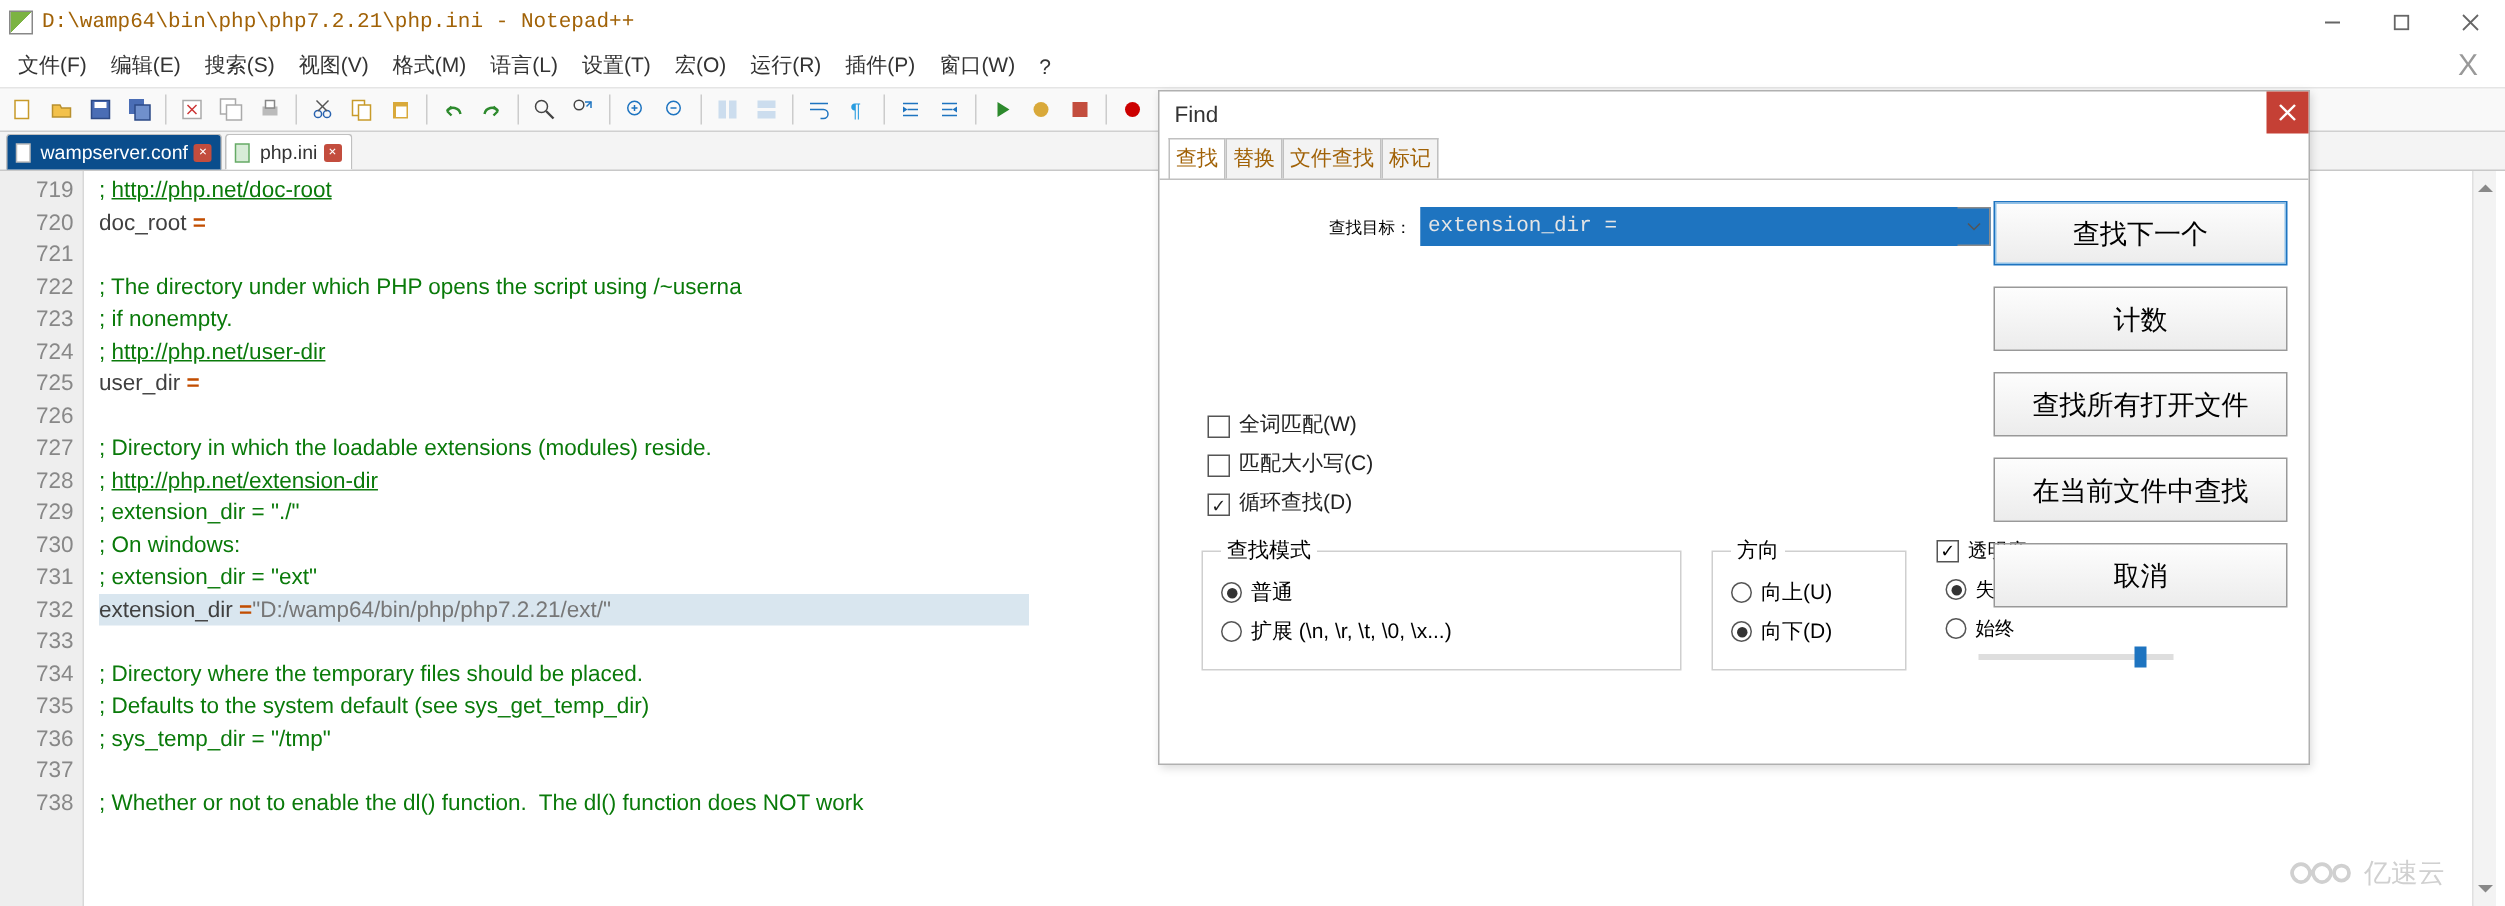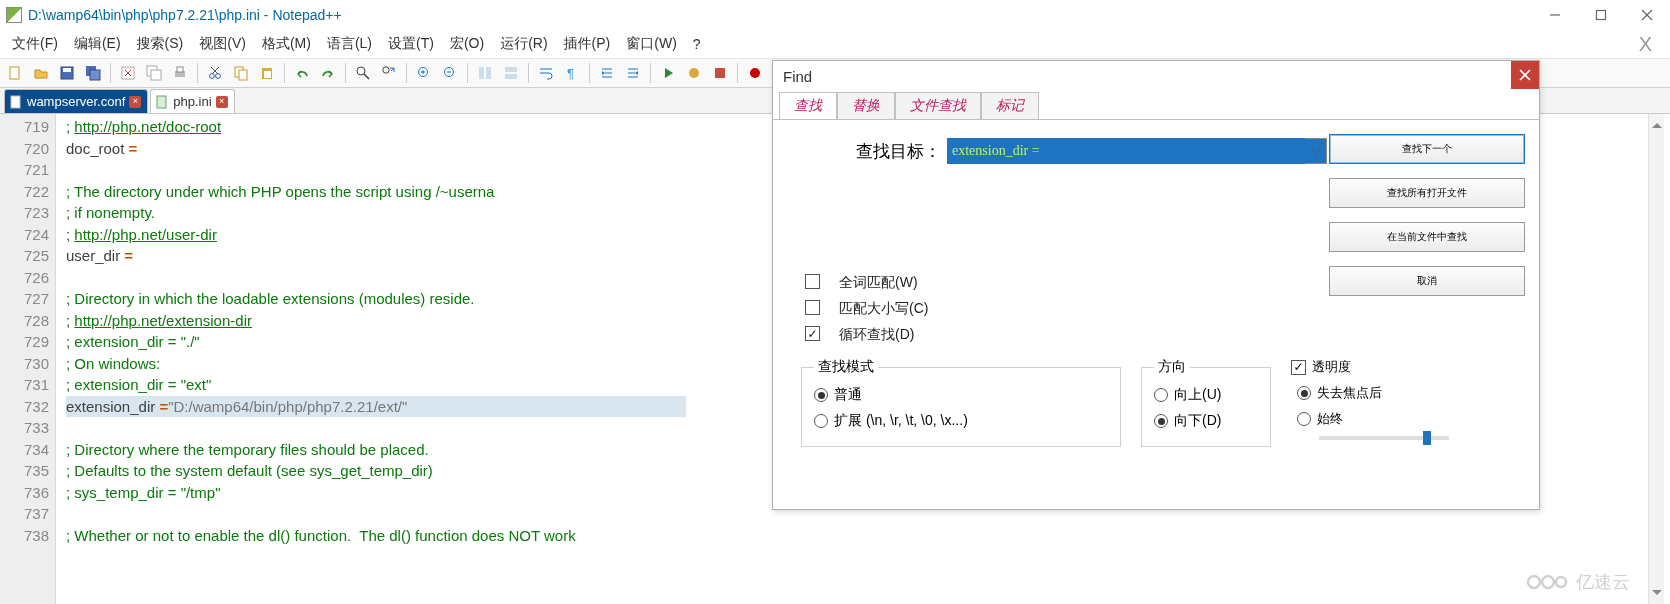--- a/index.html
+++ b/index.html
@@ -1,21 +1,21 @@
 <!DOCTYPE html>
 <html><head>
 <meta charset="utf-8">
 <style>
   * { box-sizing: border-box; margin: 0; padding: 0; font-family: "Microsoft YaHei", "Segoe UI", sans-serif; }
   body { width: 1670px; height: 604px; background: #fff; overflow: hidden; position: relative; font-size: 13px; }
 
   
   .titlebar { height: 30px; display: flex; align-items: center; background: #fff; border-bottom: 1px solid #fff; }
   .titlebar .app-icon { width: 16px; height: 16px; margin: 0 6px; background: linear-gradient(135deg,#7CB342 0 50%,#fff 50% 100%); border:1px solid #888; }
-  .titlebar .title-text { flex: 0 0 auto; color: #0369a1; font-size: 14px; }
+  .titlebar .title-text { flex: 0 0 auto; color: #a16207; font-size: 14px; font-family: Liberation Mono, monospace; }
   .titlebar .spacer { flex: 1 1 auto; }
   .winbtn { width: 46px; height: 28px; display:flex; align-items:center; justify-content:center; color:#666; }
   .winbtn svg { width:12px; height:12px; }
 
   .menubar { height: 28px; display: flex; align-items: center; padding: 0 4px; color:#333; font-size:14px; position:relative; }
   .menubar span { padding: 2px 8px; }
   .menubar .close-tabs { position:absolute; right:10px; color:#999; font-size:20px; }
 
   .toolbar { height: 30px; display:flex; align-items:center; padding: 0 4px; gap:4px; border-top:1px solid #e5e5e5; border-bottom:1px solid #d0d0d0; background:#f9f9f9; }
   .tbtn { width:22px; height:22px; display:flex; align-items:center; justify-content:center; border-radius:2px; }
@@ -47,39 +47,39 @@
   .vscroll::after { bottom:4px; border-top-color:#888; }
 
   .watermark { position:absolute; right:40px; bottom:8px; color:#d0d0d0; font-size:18px; display:flex; align-items:center; gap:6px; pointer-events:none; }
   .watermark svg { width:48px; height:28px; stroke:#d0d0d0; fill:none; stroke-width:2.5; }
 
   
   .find-dialog { position:absolute; left:772px; top:60px; width:768px; height:450px; background:#fff; border:1px solid #b0b0b0; box-shadow:1px 2px 6px rgba(0,0,0,.15); }
   .find-title { height:30px; display:flex; align-items:center; padding-left:10px; font-size:15px; color:#333; }
   .find-closebtn { position:absolute; right:0; top:0; width:28px; height:28px; background:#c54035; color:#fff; display:flex; align-items:center; justify-content:center; }
   .find-tabs { height:28px; display:flex; align-items:flex-end; padding-left:6px; font-size:14px; }
-  .find-tab { padding:4px 14px; border:1px solid #c0c0c0; border-bottom:none; background:#fff; color:#be185d;font-style:italic; }
+  .find-tab { padding:4px 4px; border:1px solid #c0c0c0; border-bottom:none; background:#fff; color:#a16207; }
   .find-tab.inactive { background:#f3f3f3; }
   .find-tab.active { border-bottom:1px solid #fff; position:relative; top:1px; }
   .find-body { border-top:1px solid #c0c0c0; padding:18px 14px 10px 14px; position:relative; height:calc(100% - 58px); }
 
   .find-row { display:flex; align-items:center; margin-bottom:14px; }
-  .find-label { width:160px; text-align:right; padding-right:6px; font-size:17px; }
+  .find-label { width:160px; text-align:right; padding-right:6px; font-size:11px; }
   .find-input-wrap { flex:1; position:relative; }
-  .find-input { width:380px; height:26px; border:1px solid #1e74c0; padding:0 24px 0 4px; font-family:Liberation Serif, serif; font-size:14px; color:#bef264; background:#1e74c0; }
+  .find-input { width:380px; height:26px; border:1px solid #1e74c0; padding:0 24px 0 4px; font-family:Liberation Mono, monospace; font-size:14px; color:#e5e5e5; background:#1e74c0; }
   .find-input::selection { background:#1e74c0; color:#fff; }
   .find-dd { position:absolute; left:358px; top:0; width:22px; height:26px; border:1px solid #8a8a8a; border-left:none; display:flex; align-items:center; justify-content:center; }
   .find-dd svg{ width:10px; height:10px; }
 
   .find-buttons { position:absolute; right:14px; top:14px; width:196px; display:flex; flex-direction:column; gap:14px; }
-  .fbtn { height:30px; border:1px solid #999; background:linear-gradient(#fdfdfd,#ececec); font-size:10px; display:flex; align-items:center; justify-content:center; }
+  .fbtn { height:43px; border:1px solid #999; background:linear-gradient(#fdfdfd,#ececec); font-size:18px; display:flex; align-items:center; justify-content:center; }
   .fbtn.primary { border-color:#1e74c0; box-shadow:0 0 0 1px #8fc1e8 inset; }
 
   .chk-group { margin-top:110px; margin-left:18px; font-size:14px; color:#222; }
-  .chk { display:flex; align-items:flex-start; gap:19px; margin-bottom:8px; }
+  .chk { display:flex; align-items:flex-end; gap:6px; margin-bottom:8px; }
   .chkbox { width:15px; height:15px; border:1px solid #555; display:flex; align-items:center; justify-content:center; font-size:12px; }
 
   .fieldsets { display:flex; gap:20px; margin-top:14px; margin-left:14px; }
   fieldset { border:1px solid #cfcfcf; padding:10px 12px 8px 12px; font-size:14px; }
   legend { padding:0 4px; }
   .radio { display:flex; align-items:center; gap:6px; margin-bottom:8px; }
   .rbox { width:14px; height:14px; border:1px solid #555; border-radius:50%; display:flex; align-items:center; justify-content:center; }
   .rbox.sel::after { content:""; width:7px; height:7px; background:#333; border-radius:50%; }
   .trans-head { display:flex; align-items:center; gap:6px; }
   .slider { width:130px; height:4px; background:#dedede; position:relative; margin:8px 0 0 22px; }
@@ -382,20 +382,21 @@
         <div class="find-dd">
             <svg viewBox="0 0 10 10">
               <path d="M1 3l4 4 4-4" fill="none" stroke="#555"></path>
             </svg>
           </div>
       </div>
     </div>
 
     <div class="find-buttons">
       <div class="fbtn primary">查找下一个</div>
+      <div class="fbtn">计数</div>
       <div class="fbtn">查找所有打开文件</div>
       <div class="fbtn">在当前文件中查找</div>
       <div class="fbtn">取消</div>
     </div>
 
     <div class="chk-group">
       <div class="chk">
           <span class="chkbox"></span>
           <span>全词匹配(W)</span>
         </div>

